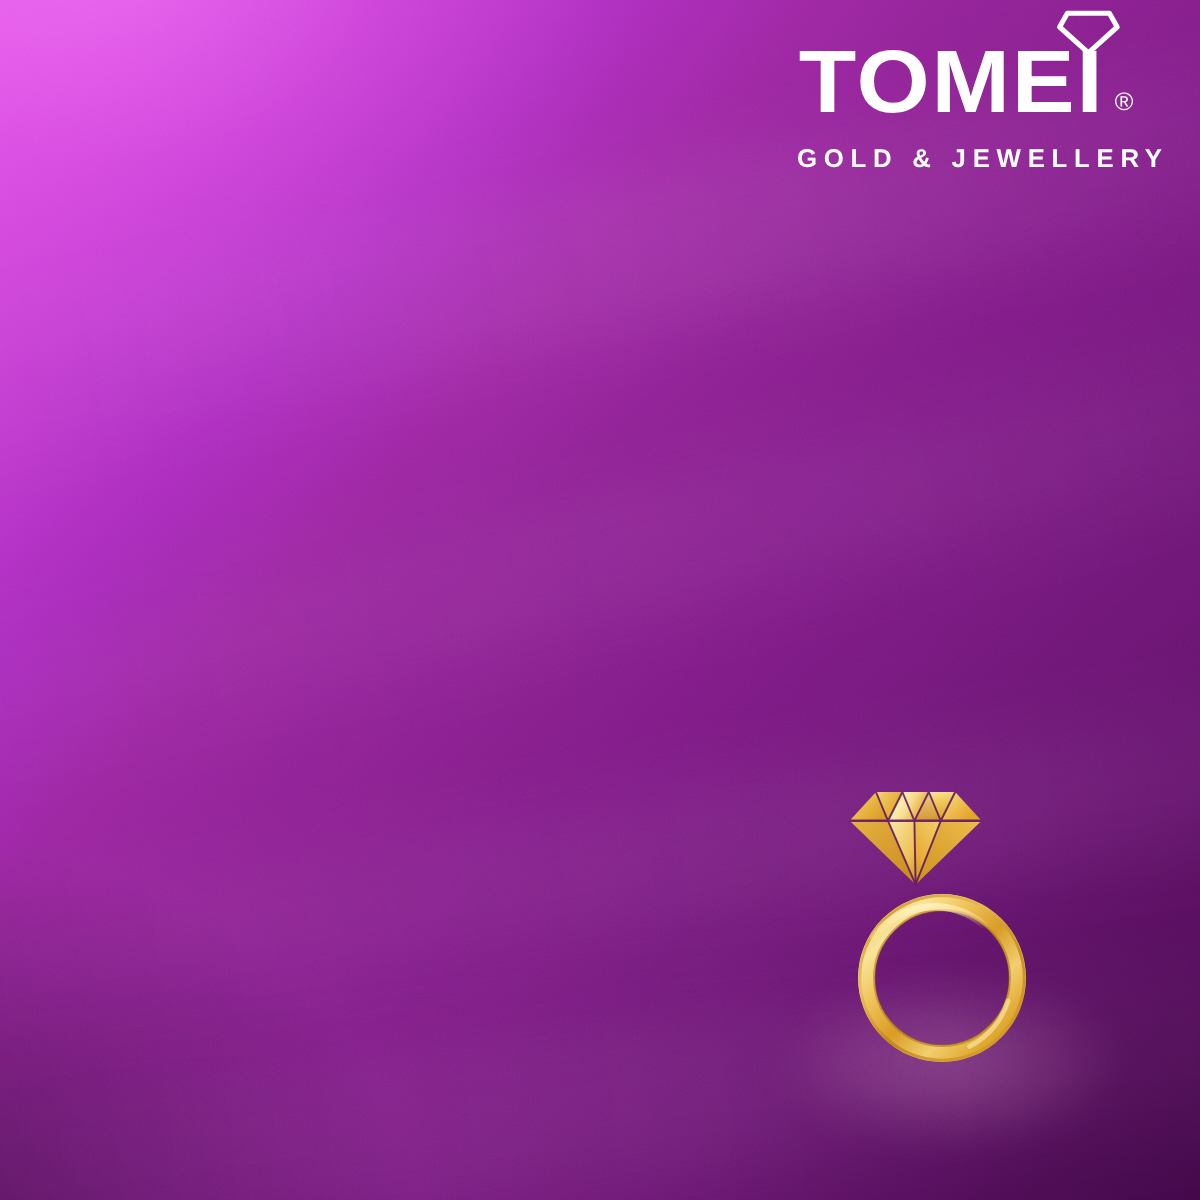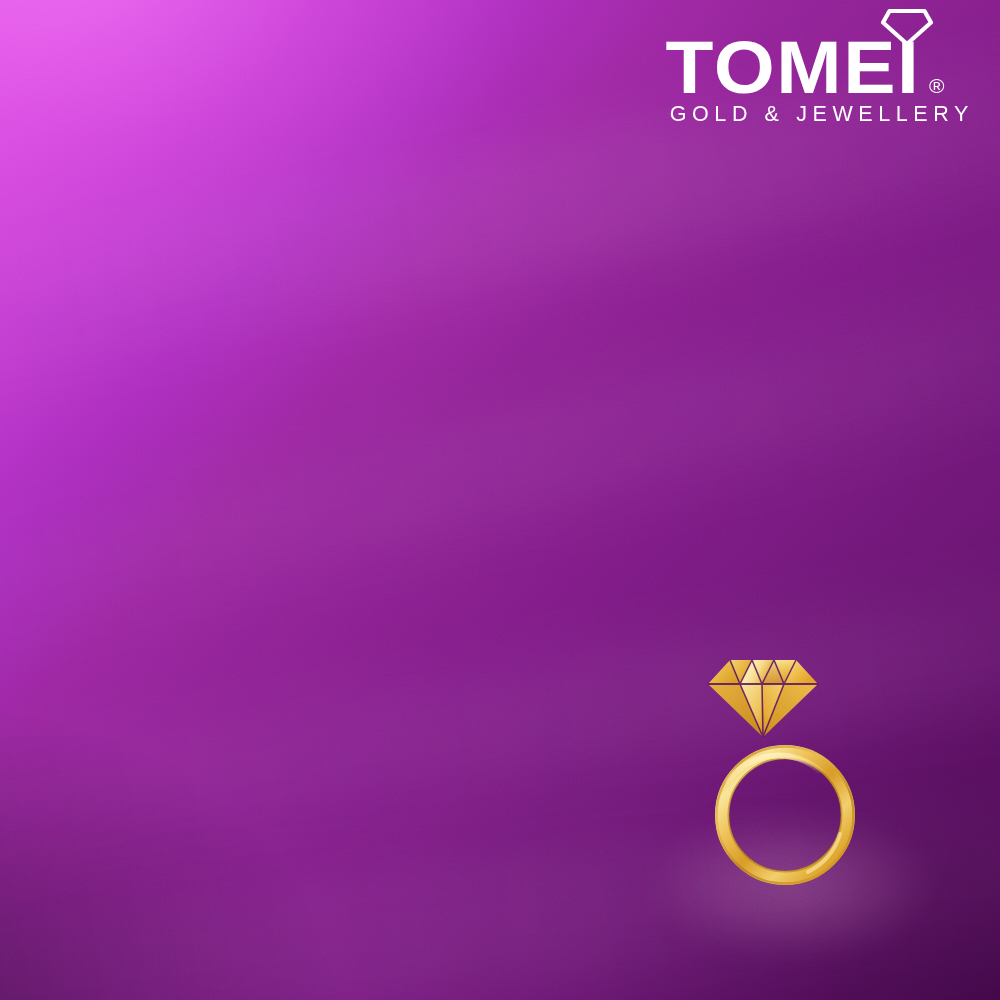--- a/index.html
+++ b/index.html
@@ -168,25 +168,25 @@
   }
   .logo-reg {
     font-size: 21px;
     color: #ffffff;
     line-height: 1;
     margin-left: 9px;
     margin-bottom: 6px;
     font-weight: 400;
   }
   .logo-tagline {
-    margin-top: 0;
+    margin-top: 18px;
     padding-right: 4px;
     text-align: right;
     font-family: "Liberation Sans", sans-serif;
-    font-weight: 400;
+    font-weight: 700;
     font-size: 21.5px;
     letter-spacing: 5.6px;
     color: #ffffff;
   }
 
   
   .copy {
     position: absolute;
     left: 88px;
     top: 288px;

